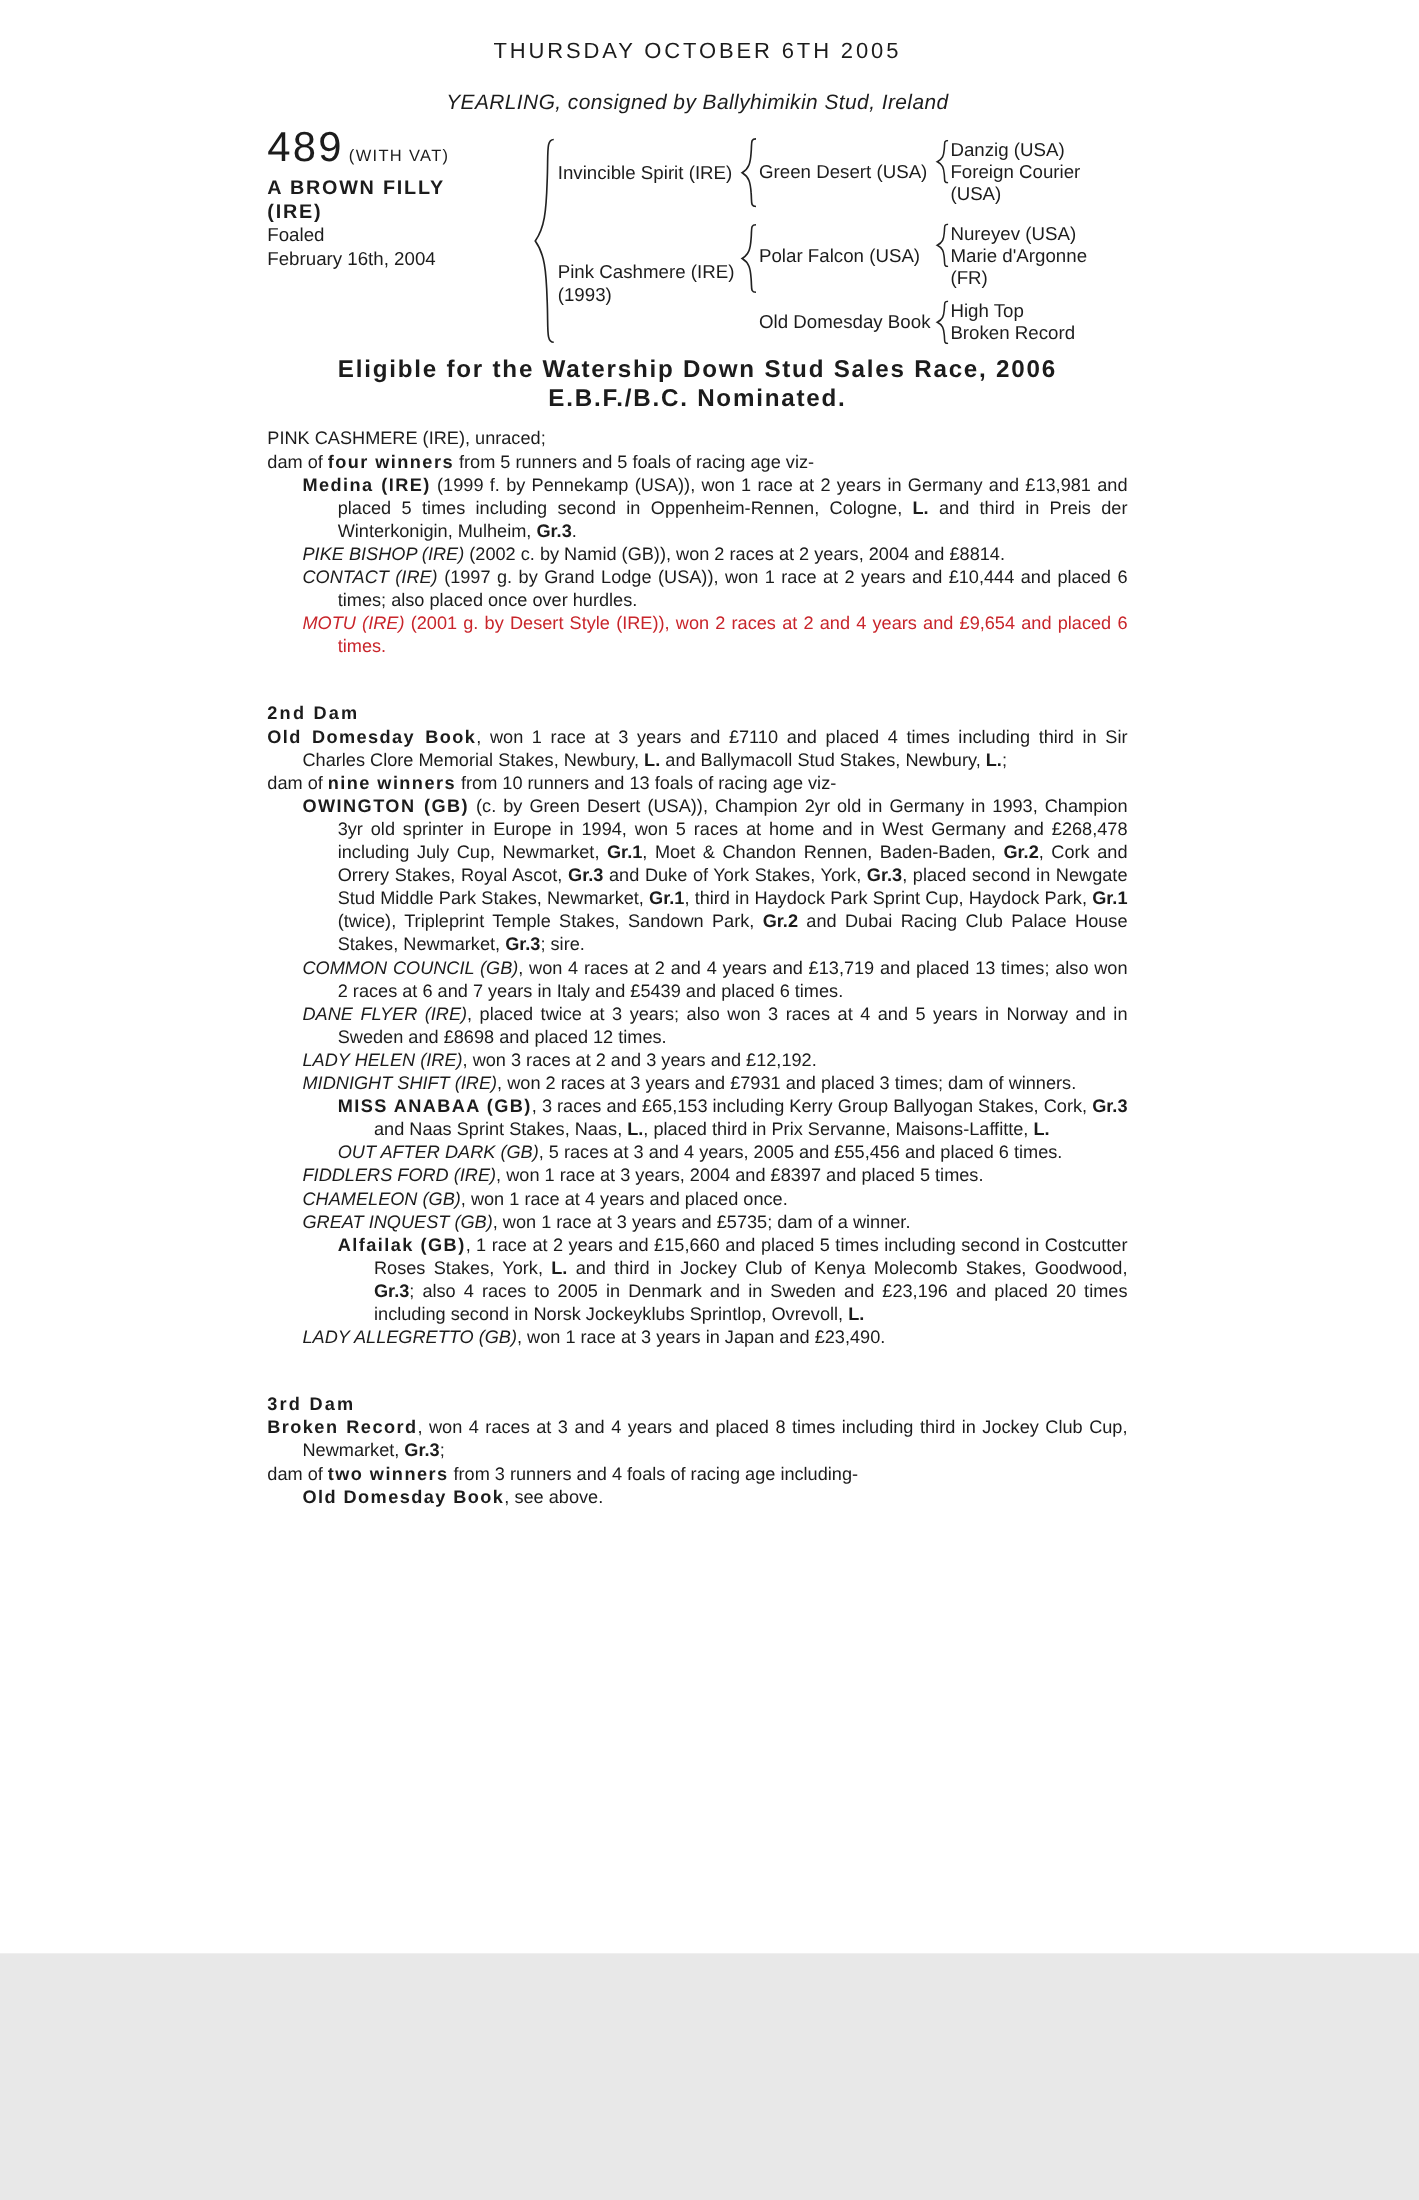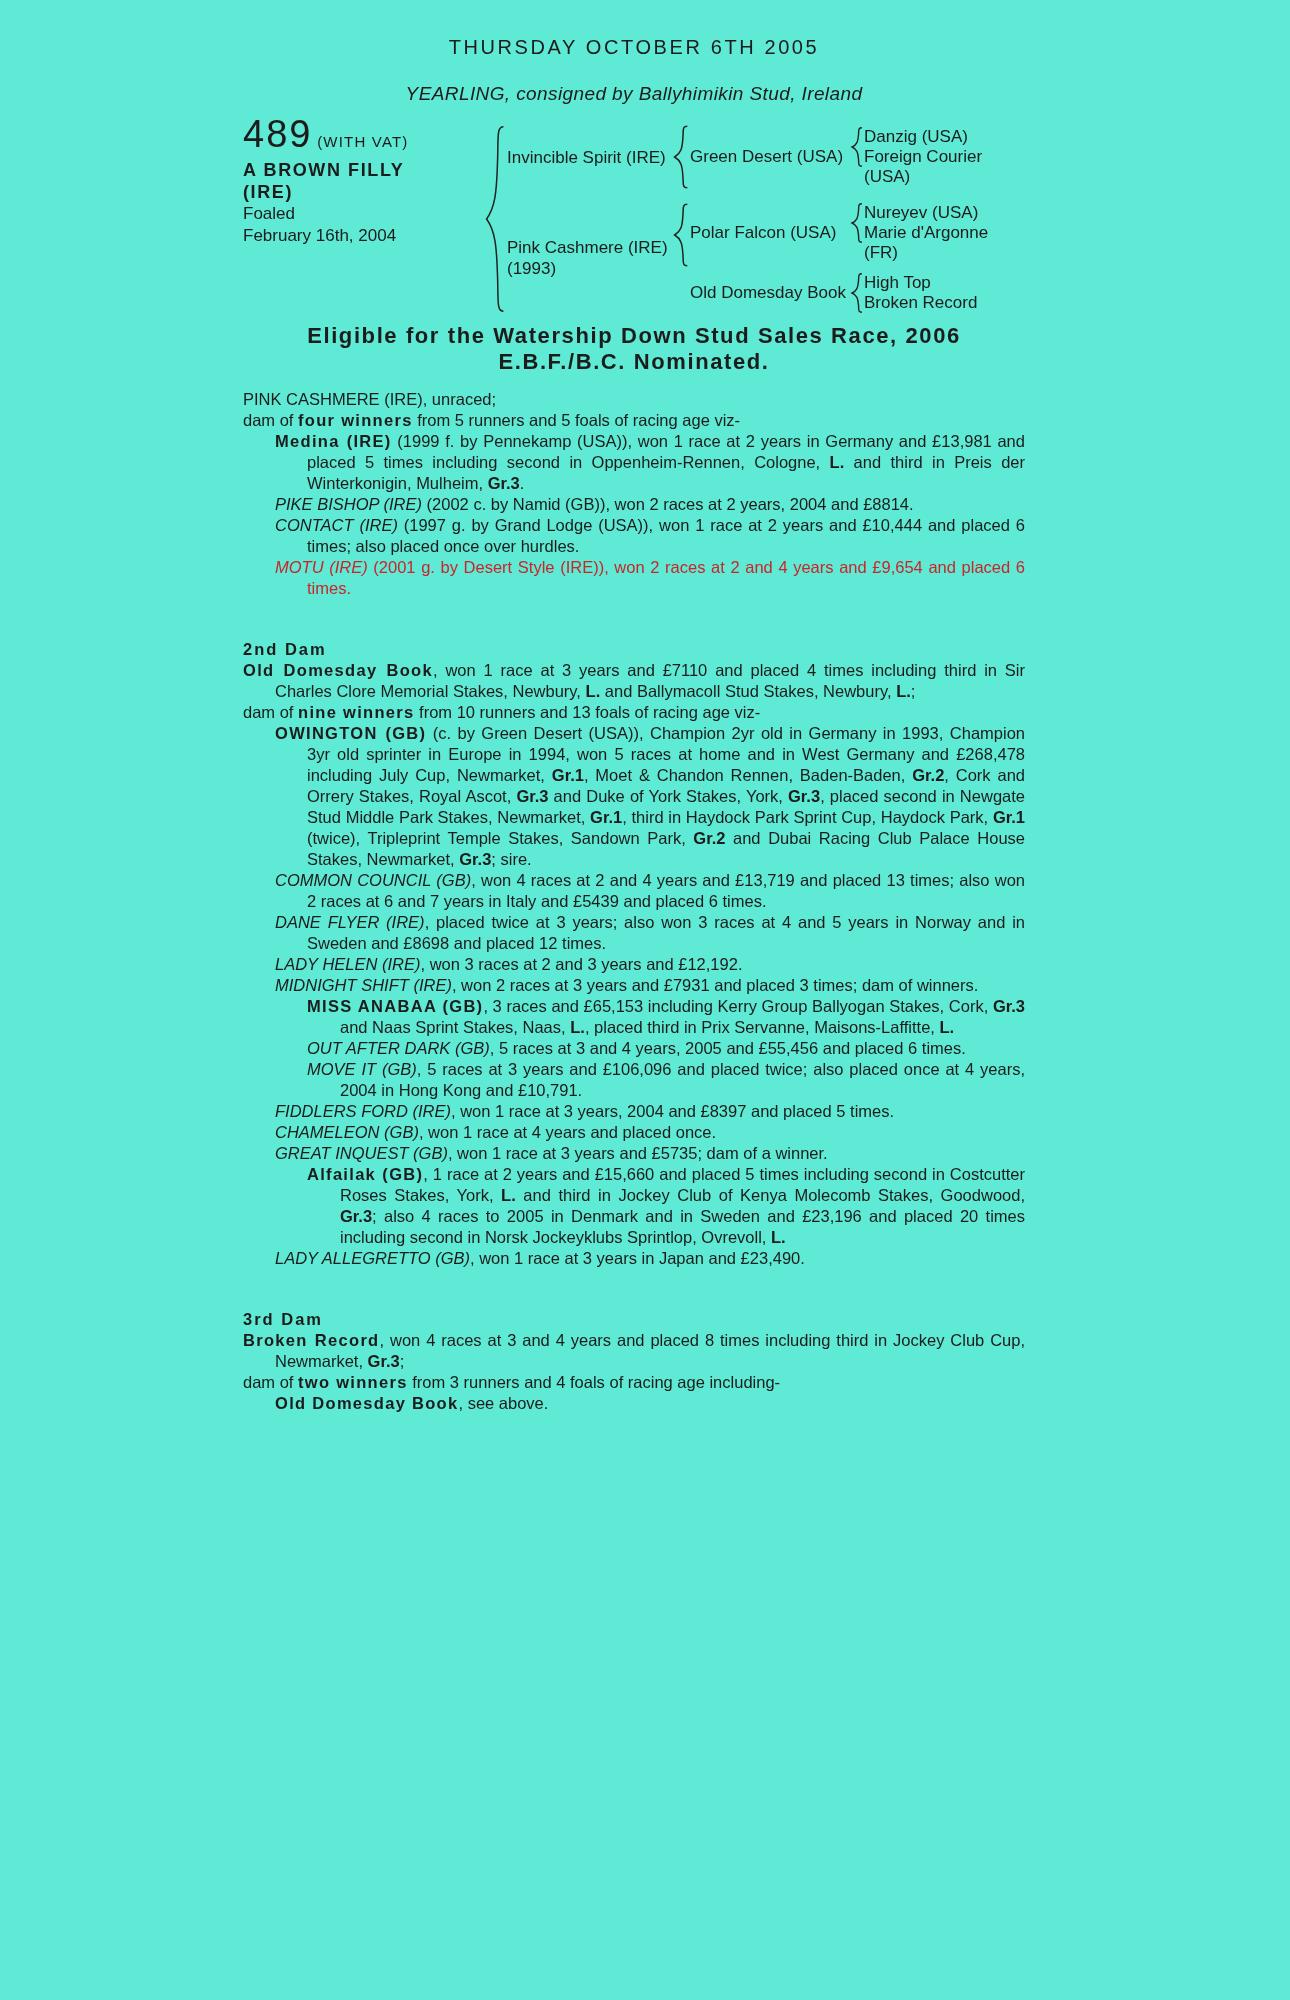--- a/index.html
+++ b/index.html
@@ -1,17 +1,17 @@
 <!DOCTYPE html>
 <html><head>
 <meta charset="utf-8">
 <style>
   html,body{margin:0;padding:0;background:#e8e8e8;}
   .page{
-    position:relative;width:1290px;height:2000px;margin:0 auto;background:#5eead4;
+    position:relative;width:1290px;height:1776px;margin:0 auto;background:#ffffff;
     font-family:"Liberation Sans","DejaVu Sans",sans-serif;color:#1c1c1c;overflow:hidden;
   }
   .content{position:absolute;left:243px;top:0;width:782px;}
   .day-title{margin-top:36px;text-align:center;font-size:20px;letter-spacing:2.6px;white-space:nowrap;}
   .consign{margin-top:24px;text-align:center;font-style:italic;font-size:19px;letter-spacing:.4px;white-space:nowrap;}
   .stand{margin-top:22px;font-weight:bold;font-size:18px;letter-spacing:1.9px;white-space:nowrap;}
 
   
   .lot-row{margin-top:18px;display:flex;align-items:stretch;}
   .lot-col{width:240px;flex:none;font-size:17px;line-height:22px;}
@@ -156,21 +156,20 @@
           <div class="sec-heading">2nd Dam</div>
           <div class="para lvl0"><span class="b sp">Old Domesday Book</span><span>, won 1 race at 3 years and £7110 and placed 4 times including third in Sir Charles Clore Memorial Stakes, Newbury, </span><span class="b">L.</span><span> and Ballymacoll Stud Stakes, Newbury, </span><span class="b">L.</span><span>;</span></div>
           <div class="para lvl0"><span>dam of </span><span class="b sp">nine winners</span><span> from 10 runners and 13 foals of racing age viz-</span></div>
           <div class="para lvl1"><span class="b sp">OWINGTON (GB)</span><span> (c. by Green Desert (USA)), Champion 2yr old in Germany in 1993, Champion 3yr old sprinter in Europe in 1994, won 5 races at home and in West Germany and £268,478 including July Cup, Newmarket, </span><span class="b">Gr.1</span><span>, Moet &amp; Chandon Rennen, Baden-Baden, </span><span class="b">Gr.2</span><span>, Cork and Orrery Stakes, Royal Ascot, </span><span class="b">Gr.3</span><span> and Duke of York Stakes, York, </span><span class="b">Gr.3</span><span>, placed second in Newgate Stud Middle Park Stakes, Newmarket, </span><span class="b">Gr.1</span><span>, third in Haydock Park Sprint Cup, Haydock Park, </span><span class="b">Gr.1</span><span> (twice), Tripleprint Temple Stakes, Sandown Park, </span><span class="b">Gr.2</span><span> and Dubai Racing Club Palace House Stakes, Newmarket, </span><span class="b">Gr.3</span><span>; sire.</span></div>
           <div class="para lvl1"><span class="i">COMMON COUNCIL (GB)</span><span>, won 4 races at 2 and 4 years and £13,719 and placed 13 times; also won 2 races at 6 and 7 years in Italy and £5439 and placed 6 times.</span></div>
           <div class="para lvl1"><span class="i">DANE FLYER (IRE)</span><span>, placed twice at 3 years; also won 3 races at 4 and 5 years in Norway and in Sweden and £8698 and placed 12 times.</span></div>
           <div class="para lvl1"><span class="i">LADY HELEN (IRE)</span><span>, won 3 races at 2 and 3 years and £12,192.</span></div>
           <div class="para lvl1"><span class="i">MIDNIGHT SHIFT (IRE)</span><span>, won 2 races at 3 years and £7931 and placed 3 times; dam of winners.</span></div>
           <div class="para lvl2"><span class="b sp">MISS ANABAA (GB)</span><span>, 3 races and £65,153 including Kerry Group Ballyogan Stakes, Cork, </span><span class="b">Gr.3</span><span> and Naas Sprint Stakes, Naas, </span><span class="b">L.</span><span>, placed third in Prix Servanne, Maisons-Laffitte, </span><span class="b">L.</span></div>
           <div class="para lvl2"><span class="i">OUT AFTER DARK (GB)</span><span>, 5 races at 3 and 4 years, 2005 and £55,456 and placed 6 times.</span></div>
-          <div class="para lvl2"><span class="i">MOVE IT (GB)</span><span>, 5 races at 3 years and £106,096 and placed twice; also placed once at 4 years, 2004 in Hong Kong and £10,791.</span></div>
           <div class="para lvl1"><span class="i">FIDDLERS FORD (IRE)</span><span>, won 1 race at 3 years, 2004 and £8397 and placed 5 times.</span></div>
           <div class="para lvl1"><span class="i">CHAMELEON (GB)</span><span>, won 1 race at 4 years and placed once.</span></div>
           <div class="para lvl1"><span class="i">GREAT INQUEST (GB)</span><span>, won 1 race at 3 years and £5735; dam of a winner.</span></div>
           <div class="para lvl2"><span class="b sp">Alfailak (GB)</span><span>, 1 race at 2 years and £15,660 and placed 5 times including second in Costcutter Roses Stakes, York, </span><span class="b">L.</span><span> and third in Jockey Club of Kenya Molecomb Stakes, Goodwood, </span><span class="b">Gr.3</span><span>; also 4 races to 2005 in Denmark and in Sweden and £23,196 and placed 20 times including second in Norsk Jockeyklubs Sprintlop, Ovrevoll, </span><span class="b">L.</span></div>
           <div class="para lvl1"><span class="i">LADY ALLEGRETTO (GB)</span><span>, won 1 race at 3 years in Japan and £23,490.</span></div>
         </div>
         <div class="section">
           <div class="sec-heading">3rd Dam</div>
           <div class="para lvl0"><span class="b sp">Broken Record</span><span>, won 4 races at 3 and 4 years and placed 8 times including third in Jockey Club Cup, Newmarket, </span><span class="b">Gr.3</span><span>;</span></div>
           <div class="para lvl0"><span>dam of </span><span class="b sp">two winners</span><span> from 3 runners and 4 foals of racing age including-</span></div>

